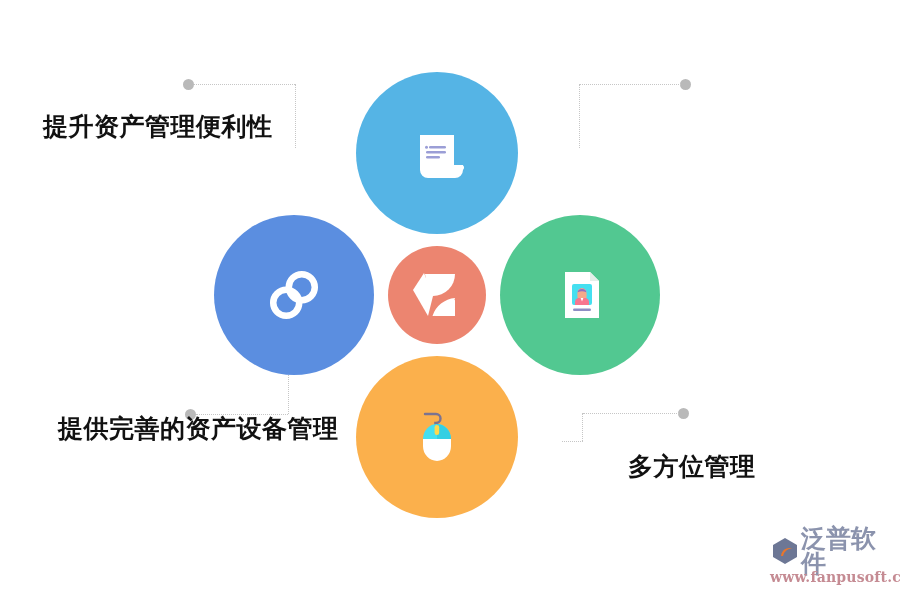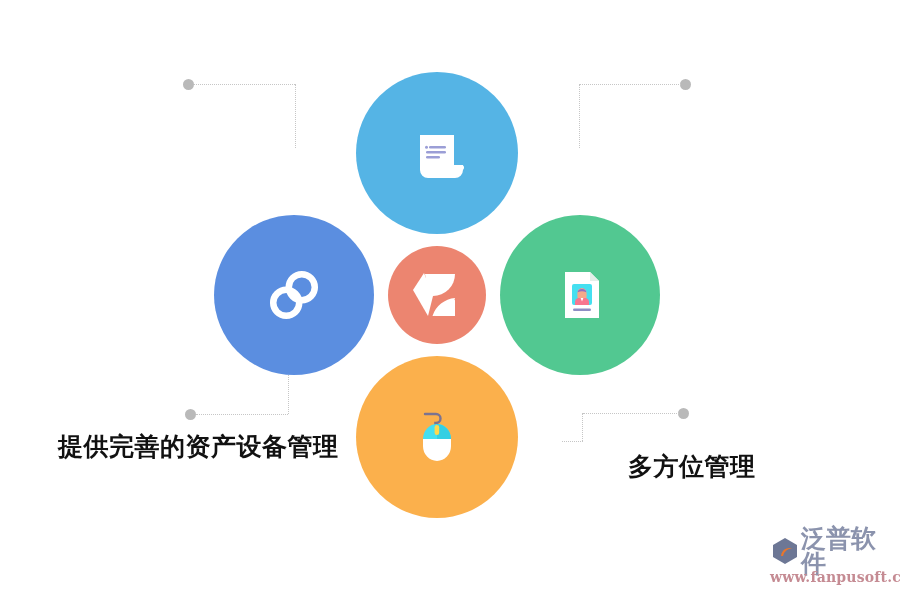--- a/index.html
+++ b/index.html
@@ -80,21 +80,21 @@
     position: absolute;
     font-size: 25px;
     font-weight: bold;
     color: #111111;
     white-space: nowrap;
     letter-spacing: 0.5px;
     line-height: 1;
   }
   #label-tl { left: 43px;  top: 114px; }
   #label-tr { left: 605px; top: 114px; }
-  #label-bl { left: 58px;  top: 434px; }
+  #label-bl { left: 58px;  top: 416px; }
   #label-br { left: 628px; top: 443px; margin-top: 11px; }
 
   
   #brand {
     position: absolute;
     left: 770px; top: 534px;
     width: 125px; height: 56px;
   }
   #brand .brand-row {
     display: flex;
@@ -212,20 +212,21 @@
     <span>
       <svg width="52" height="54" viewBox="0 0 52 54">
         <path d="M14 6 h30 a0 0 0 0 1 0 0 a22 22 0 0 1 -22 22 h-4 z" fill="#ffffff"></path>
         <path d="M2 22 L13 5 L22 28 L17 48 Z" fill="#ffffff"></path>
         <path d="M44 30 a22 22 0 0 1 -22 18 h-0.5 a26 26 0 0 1 22.5 -18 z" fill="#ffffff"></path>
         <path d="M24 48 h20 a0 0 0 0 0 0 0 v-16 a24 24 0 0 0 -20 16 z" fill="#ffffff"></path>
       </svg>
     </span>
   </div>
 
+  <div class="label" id="label-tl">提升资产管理便利性</div>
 
 
   <div class="label" id="label-bl">提供完善的资产设备管理</div>
 
   <div class="label" id="label-br">多方位管理</div>
 
   <div id="brand">
     <div class="brand-row">
       <span class="brand-mark">
         <svg width="30" height="30" viewBox="0 0 30 30">

